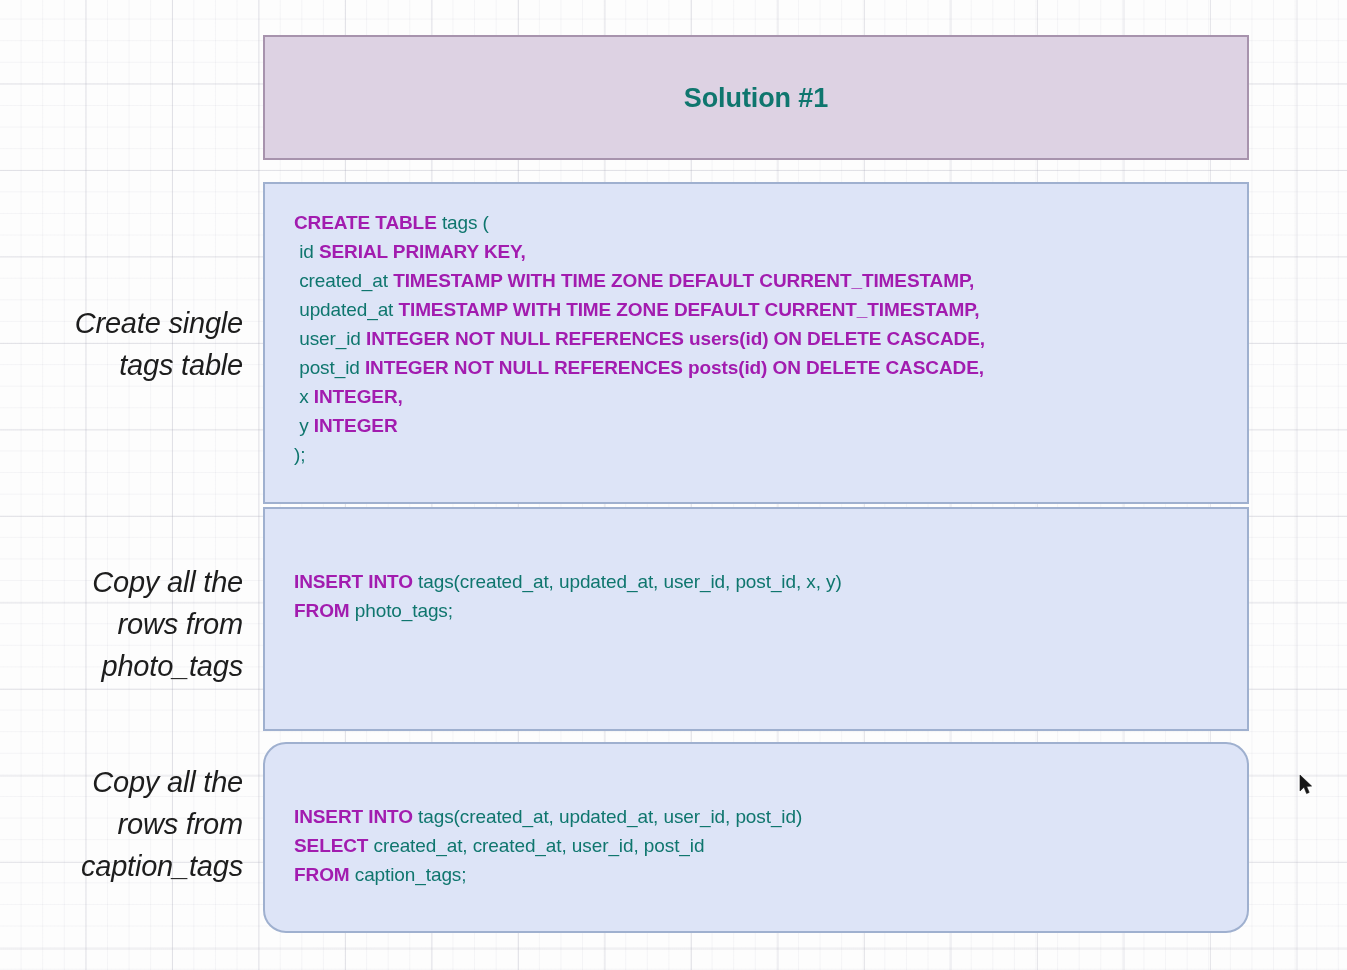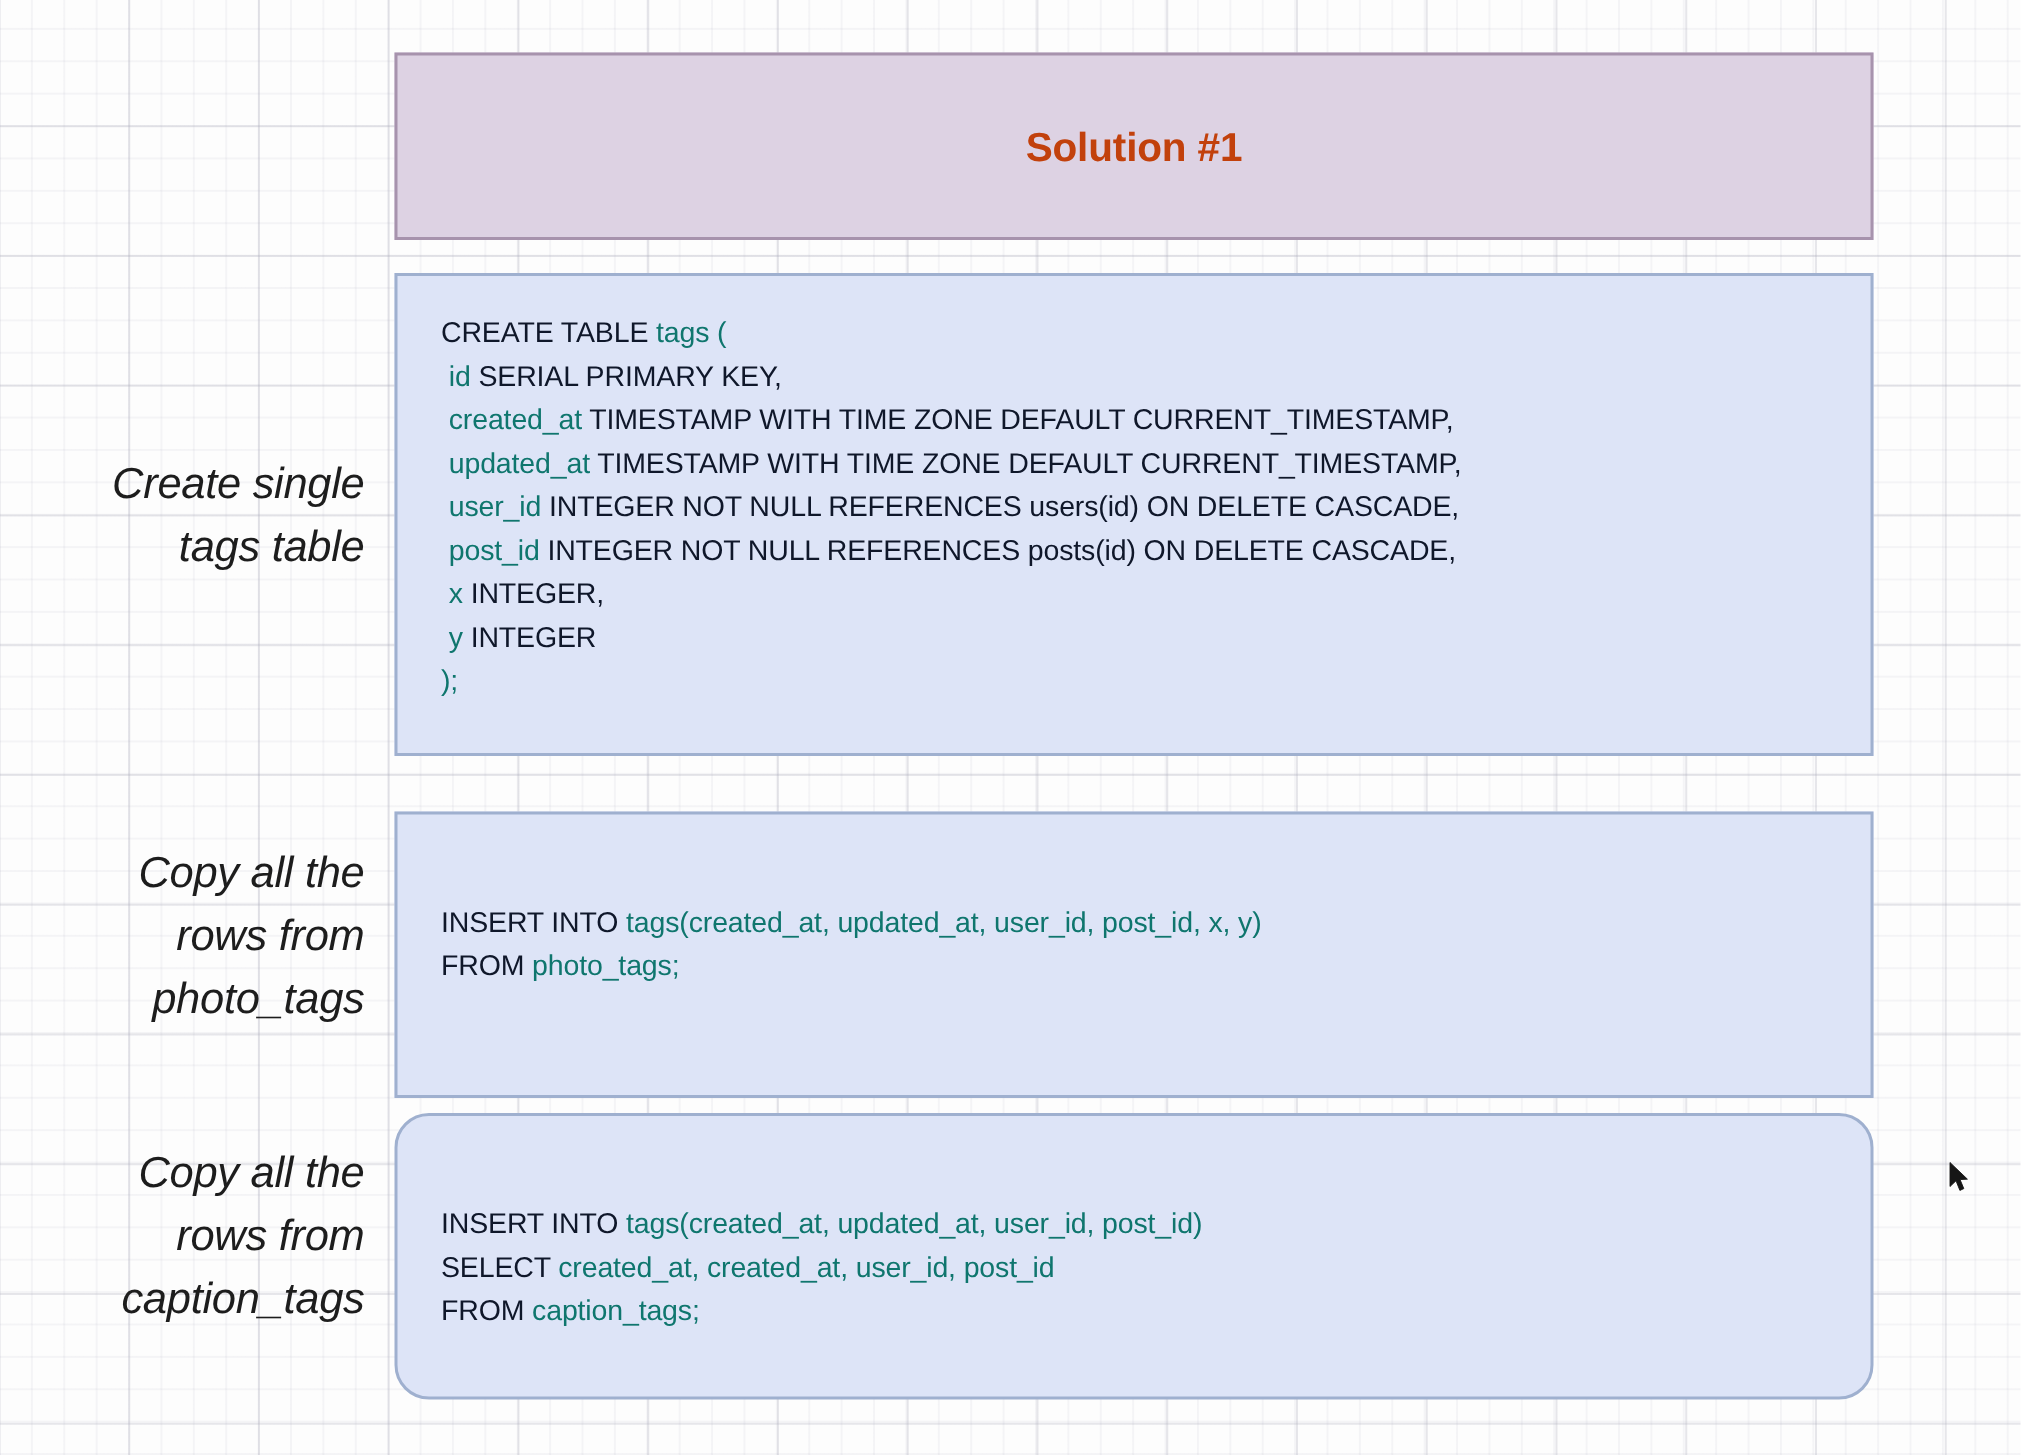--- a/index.html
+++ b/index.html
@@ -43,55 +43,55 @@
     box-sizing: border-box;
     background: #ddd2e3;
     border: 2px solid #a793ad;
     display: flex;
     flex-direction: column;
     align-items: center;
     justify-content: center;
     text-align: center;
   }
   #title-box .tline {
-    color: #c2410c;
+    color: #0f766e;
     font-weight: bold;
     font-size: 27px;
     line-height: 36px;
     letter-spacing: -0.1px;
   }
 
   
   .code-box {
     position: absolute;
     left: 263px;
     width: 986px;
     box-sizing: border-box;
     background: #dde4f7;
     border: 2px solid #9fb0cf;
   }
   #code-box-1 { top: 182px; height: 322px; }
-  #code-box-2 { top: 541px; height: 191px; }
+  #code-box-2 { top: 507px; height: 224px; }
   #code-box-3 { top: 742px; height: 191px; border-radius: 23px; }
 
   .code-inner {
     position: absolute;
     left: 29px;
     right: 10px;
     font-size: 19px;
     line-height: 29px;
     color: #2c2c2c;
     white-space: pre;
     letter-spacing: -0.1px;
   }
   #code-box-1 .code-inner { top: 24px; }
   #code-box-2 .code-inner { top: 58px; }
   #code-box-3 .code-inner { top: 58px; }
 
-  .code-inner b { font-weight: normal; color: #0f172a; }
+  .code-inner b { font-weight: bold; color: #a21caf; }
   .code-inner .ident { font-weight: normal; color: #0f766e; }
 
   
   .note {
     position: absolute;
     right: 1104px;     
     width: 250px;
     text-align: right;
     font-style: italic;
     font-size: 29px;

